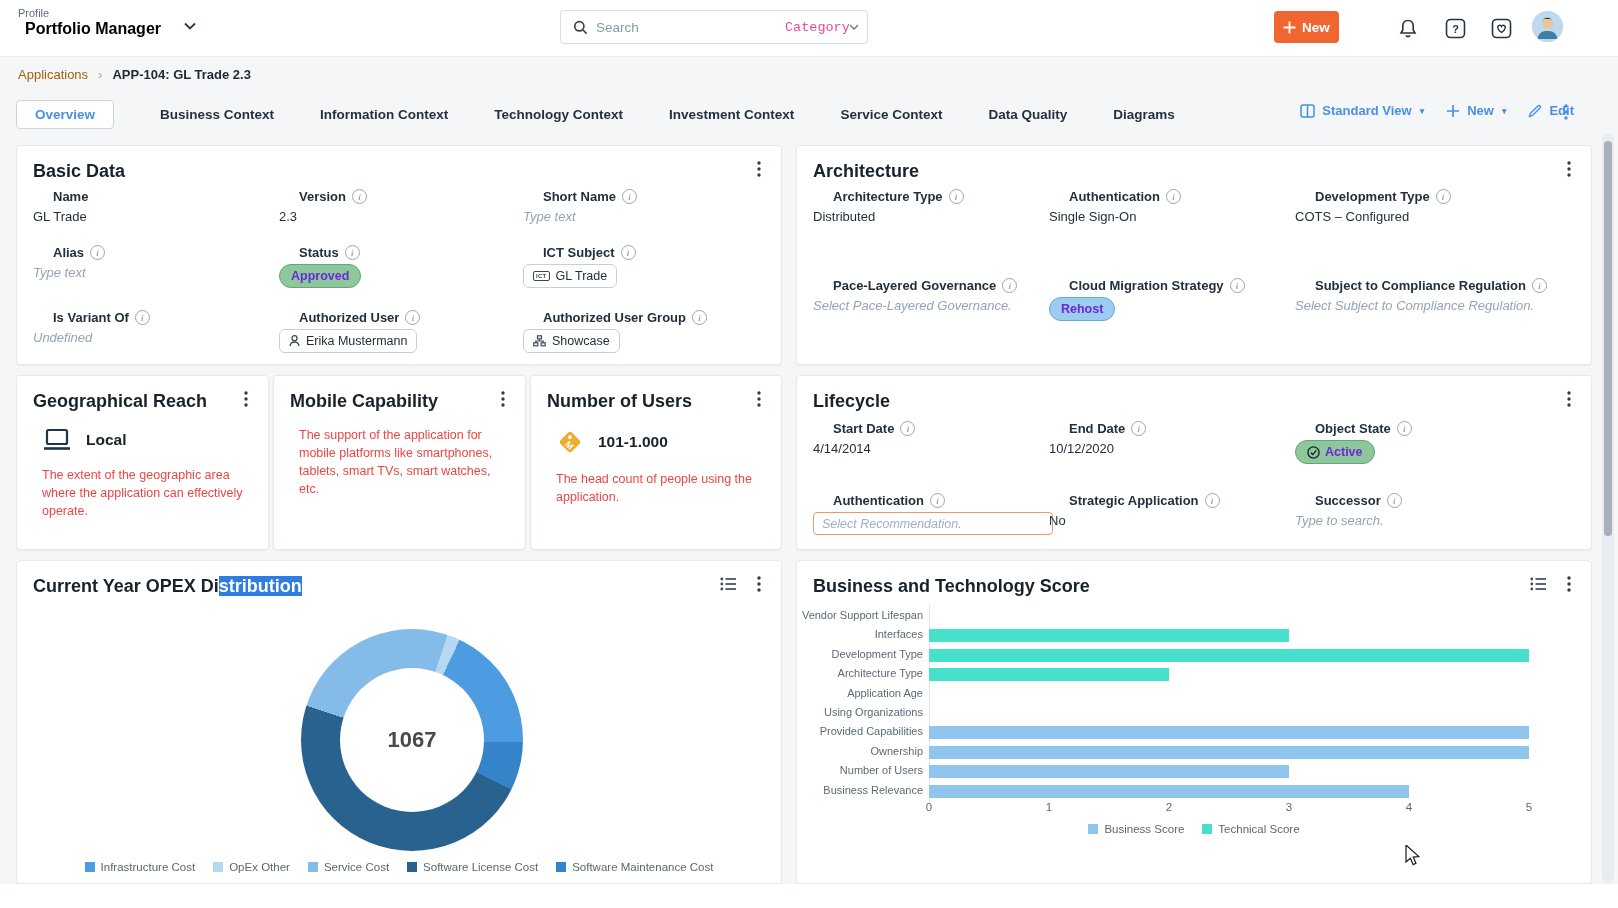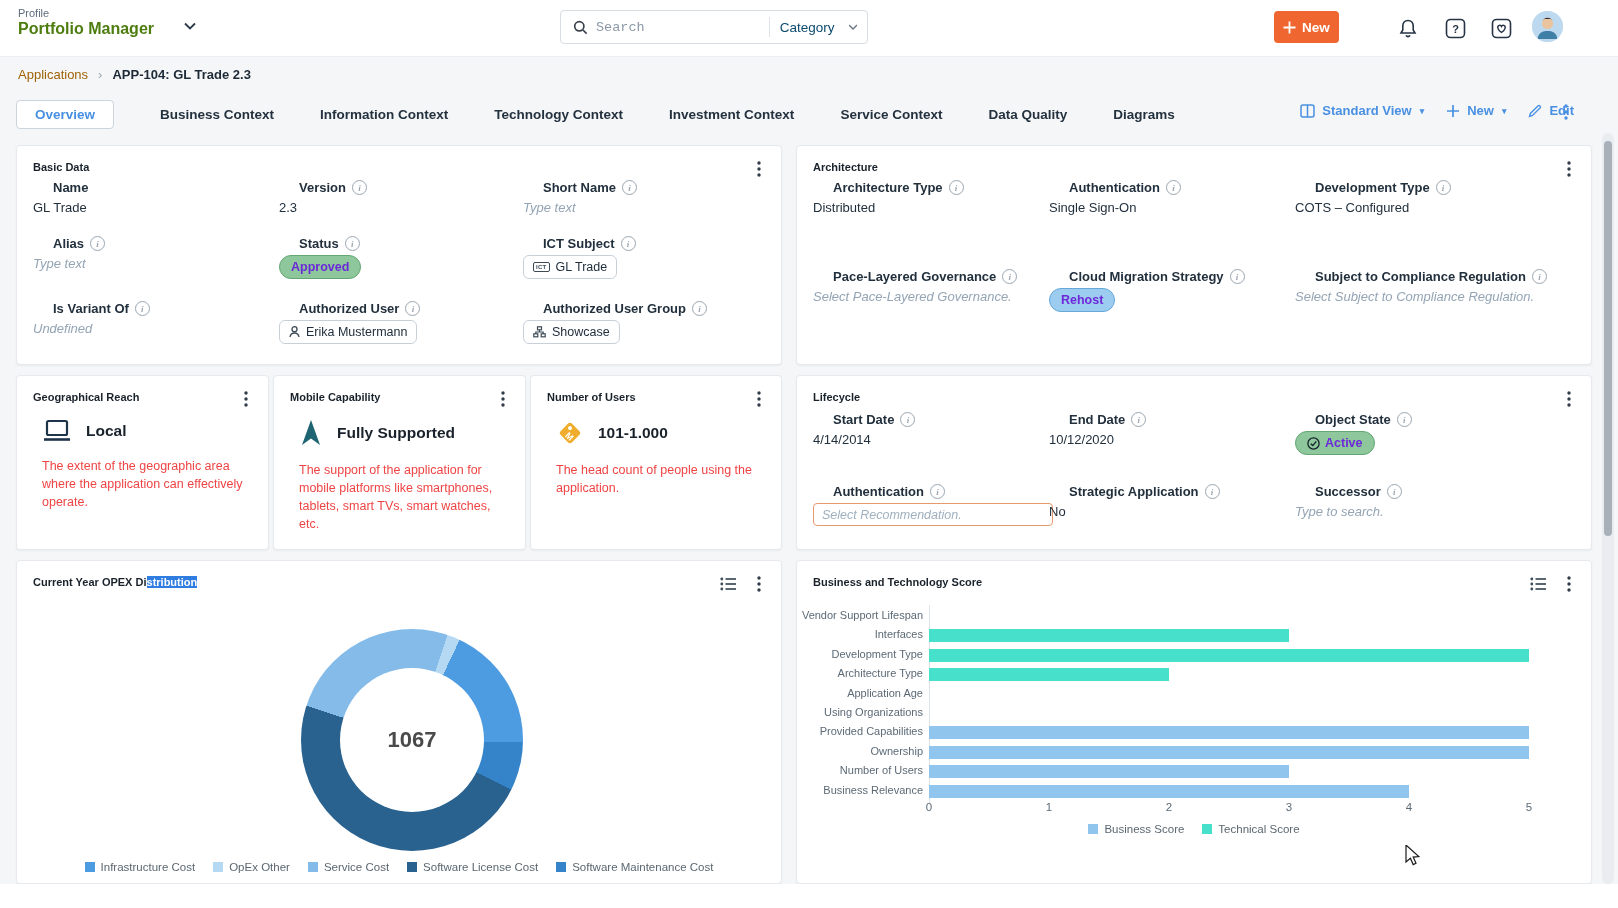--- a/index.html
+++ b/index.html
@@ -1,46 +1,46 @@
 <!DOCTYPE html>
 <html><head>
 <meta charset="utf-8">
 <style>
   html,body{margin:0;padding:0;}
   .screen{position:relative;width:1618px;height:908px;background:#f4f6f8;font-family:"Liberation Sans",sans-serif;overflow:hidden;color:#22303d;}
   
   .topbar{position:absolute;left:0;top:0;width:1618px;height:56px;background:#fff;border-bottom:1px solid #eceff2;}
   .profile{position:absolute;left:18px;top:7px;}
   .profile .plabel{font-size:11px;color:#5e6e7e;}
-  .profile .pvalue{font-size:16px;font-weight:700;color:#4d7c0f;margin-top:1px;}
+  .profile .pvalue{font-size:16px;font-weight:700;color:#000000;margin-top:1px;margin-left:7px;}
   .profile-caret{position:absolute;left:182px;top:18px;color:#2b3948;}
   .searchbox{position:absolute;left:560px;top:10px;width:306px;height:32px;border:1px solid #d7dde3;border-radius:4px;background:#fff;display:flex;align-items:center;}
-  .searchbox input{border:none;outline:none;flex:1;font-size:13.5px;color:#14532d;margin-left:6px;font-family:Liberation Mono, monospace;background:transparent;}
+  .searchbox input{border:none;outline:none;flex:1;font-size:13.5px;color:#14532d;margin-left:6px;font-family:Liberation Sans, sans-serif;background:transparent;}
   .searchbox input::placeholder{color:#8b99a7;}
   .search-ico{margin-left:12px;display:flex;}
   .cat-sep{width:1px;height:20px;background:#dde3e8;}
-  .cat{width:96px;display:flex;align-items:center;justify-content:space-between;padding:0 10px;color:#0c4a6e;font-size:13.5px;cursor:pointer;}
+  .cat{width:96px;display:flex;align-items:center;justify-content:space-between;padding:0 10px;color:#ec4899;font-size:13.5px;cursor:pointer;font-family:Liberation Mono, monospace;}
   .btn-new{position:absolute;left:1274px;top:11px;width:65px;height:32px;background:#ef6630;border:none;border-radius:4px;color:#fff;font-size:13.5px;font-weight:700;display:flex;align-items:center;justify-content:center;gap:6px;cursor:pointer;font-family:"Liberation Sans",sans-serif;}
   .top-ico{position:absolute;top:16px;width:24px;height:24px;display:flex;align-items:center;justify-content:center;cursor:pointer;}
   .avatar{position:absolute;left:1532px;top:11px;width:31px;height:31px;border-radius:50%;overflow:hidden;background:#bdd9ef;cursor:pointer;}
   
   .breadcrumb{position:absolute;left:18px;top:67px;font-size:13px;display:flex;gap:10px;align-items:center;}
   .bc-parent{color:#a16207;cursor:pointer;}
   .bc-sep{color:#9aa6b2;font-size:13px;}
   .bc-current{color:#1d2935;font-weight:700;}
   .tabsrow{position:absolute;left:16px;top:99px;display:flex;align-items:center;gap:46px;height:30px;}
   .tab{font-size:13.5px;font-weight:700;color:#24313e;cursor:pointer;white-space:nowrap;}
   .tab.active{background:#fff;border:1px solid #ccd4dc;border-radius:4px;color:#4a90e2;padding:6px 18px;}
   .toolbar{position:absolute;right:44px;top:103px;display:flex;align-items:center;gap:22px;color:#4a90e2;font-size:13px;font-weight:700;}
   .tbitem{display:flex;align-items:center;gap:7px;cursor:pointer;}
   .tb-caret{font-size:9px;color:#4a90e2;margin-left:1px;}
   .tb-kebab{position:absolute;right:49px;top:104px;cursor:pointer;}
   
   .card{position:absolute;background:#fff;border:1px solid #e6eaee;border-radius:4px;box-shadow:0 1px 2px rgba(25,35,45,.05);}
-  .card h3{margin:0;padding:15px 16px 0;font-size:11px;font-weight:700;color:#19222b;}
+  .card h3{margin:0;padding:15px 16px 0;font-size:18px;font-weight:700;color:#19222b;}
   .kebab{position:absolute;right:14px;top:14px;cursor:pointer;width:16px;height:18px;display:flex;align-items:center;justify-content:center;}
   .listico{position:absolute;right:44px;top:16px;cursor:pointer;}
   .frow{display:grid;padding:0 16px;}
   .g-basic{grid-template-columns:246px 244px 1fr;}
   .g-right{grid-template-columns:236px 246px 1fr;}
   .flabel{font-size:13px;font-weight:700;color:#22303d;display:flex;align-items:center;margin-left:20px;}
   .fvalue{font-size:13px;color:#22303d;margin-top:5px;}
   .fvalue.ph{font-style:italic;color:#94a4b4;}
   .info{width:13px;height:13px;border:1px solid #9aa6b2;border-radius:50%;color:#9aa6b2;font-size:9px;font-style:italic;font-family:"Liberation Serif",serif;display:inline-flex;align-items:center;justify-content:center;margin-left:6px;flex:none;cursor:pointer;}
   .pill{display:inline-flex;align-items:center;gap:5px;font-size:12.5px;font-weight:600;color:#6d28d9;border-radius:13px;padding:4px 11px;margin-top:4px;}
@@ -364,26 +364,20 @@
 
   <div class="card mcard" style="left:273px;top:375px;width:251px;height:173px;">
     <h3>Mobile Capability</h3>
     <span class="kebab">
         <svg width="4" height="16" viewBox="0 0 4 16">
           <circle cx="2" cy="2" r="1.7" fill="#2f3c49"></circle>
           <circle cx="2" cy="8" r="1.7" fill="#2f3c49"></circle>
           <circle cx="2" cy="14" r="1.7" fill="#2f3c49"></circle>
         </svg>
       </span>
-    <div class="mval">
-      <svg width="24" height="28" viewBox="0 0 24 28">
-          <path d="M12 1 L21 26 L12 19.5 L3 26 Z" fill="#1f6473"></path>
-        </svg>
-      <span class="vtext">Fully Supported</span>
-    </div>
     <div class="mdesc">The support of the application for mobile platforms like smartphones, tablets, smart TVs, smart watches, etc.</div>
   </div>
 
   <div class="card mcard" style="left:530px;top:375px;width:250px;height:173px;">
     <h3>Number of Users</h3>
     <span class="kebab">
         <svg width="4" height="16" viewBox="0 0 4 16">
           <circle cx="2" cy="2" r="1.7" fill="#2f3c49"></circle>
           <circle cx="2" cy="8" r="1.7" fill="#2f3c49"></circle>
           <circle cx="2" cy="14" r="1.7" fill="#2f3c49"></circle>

